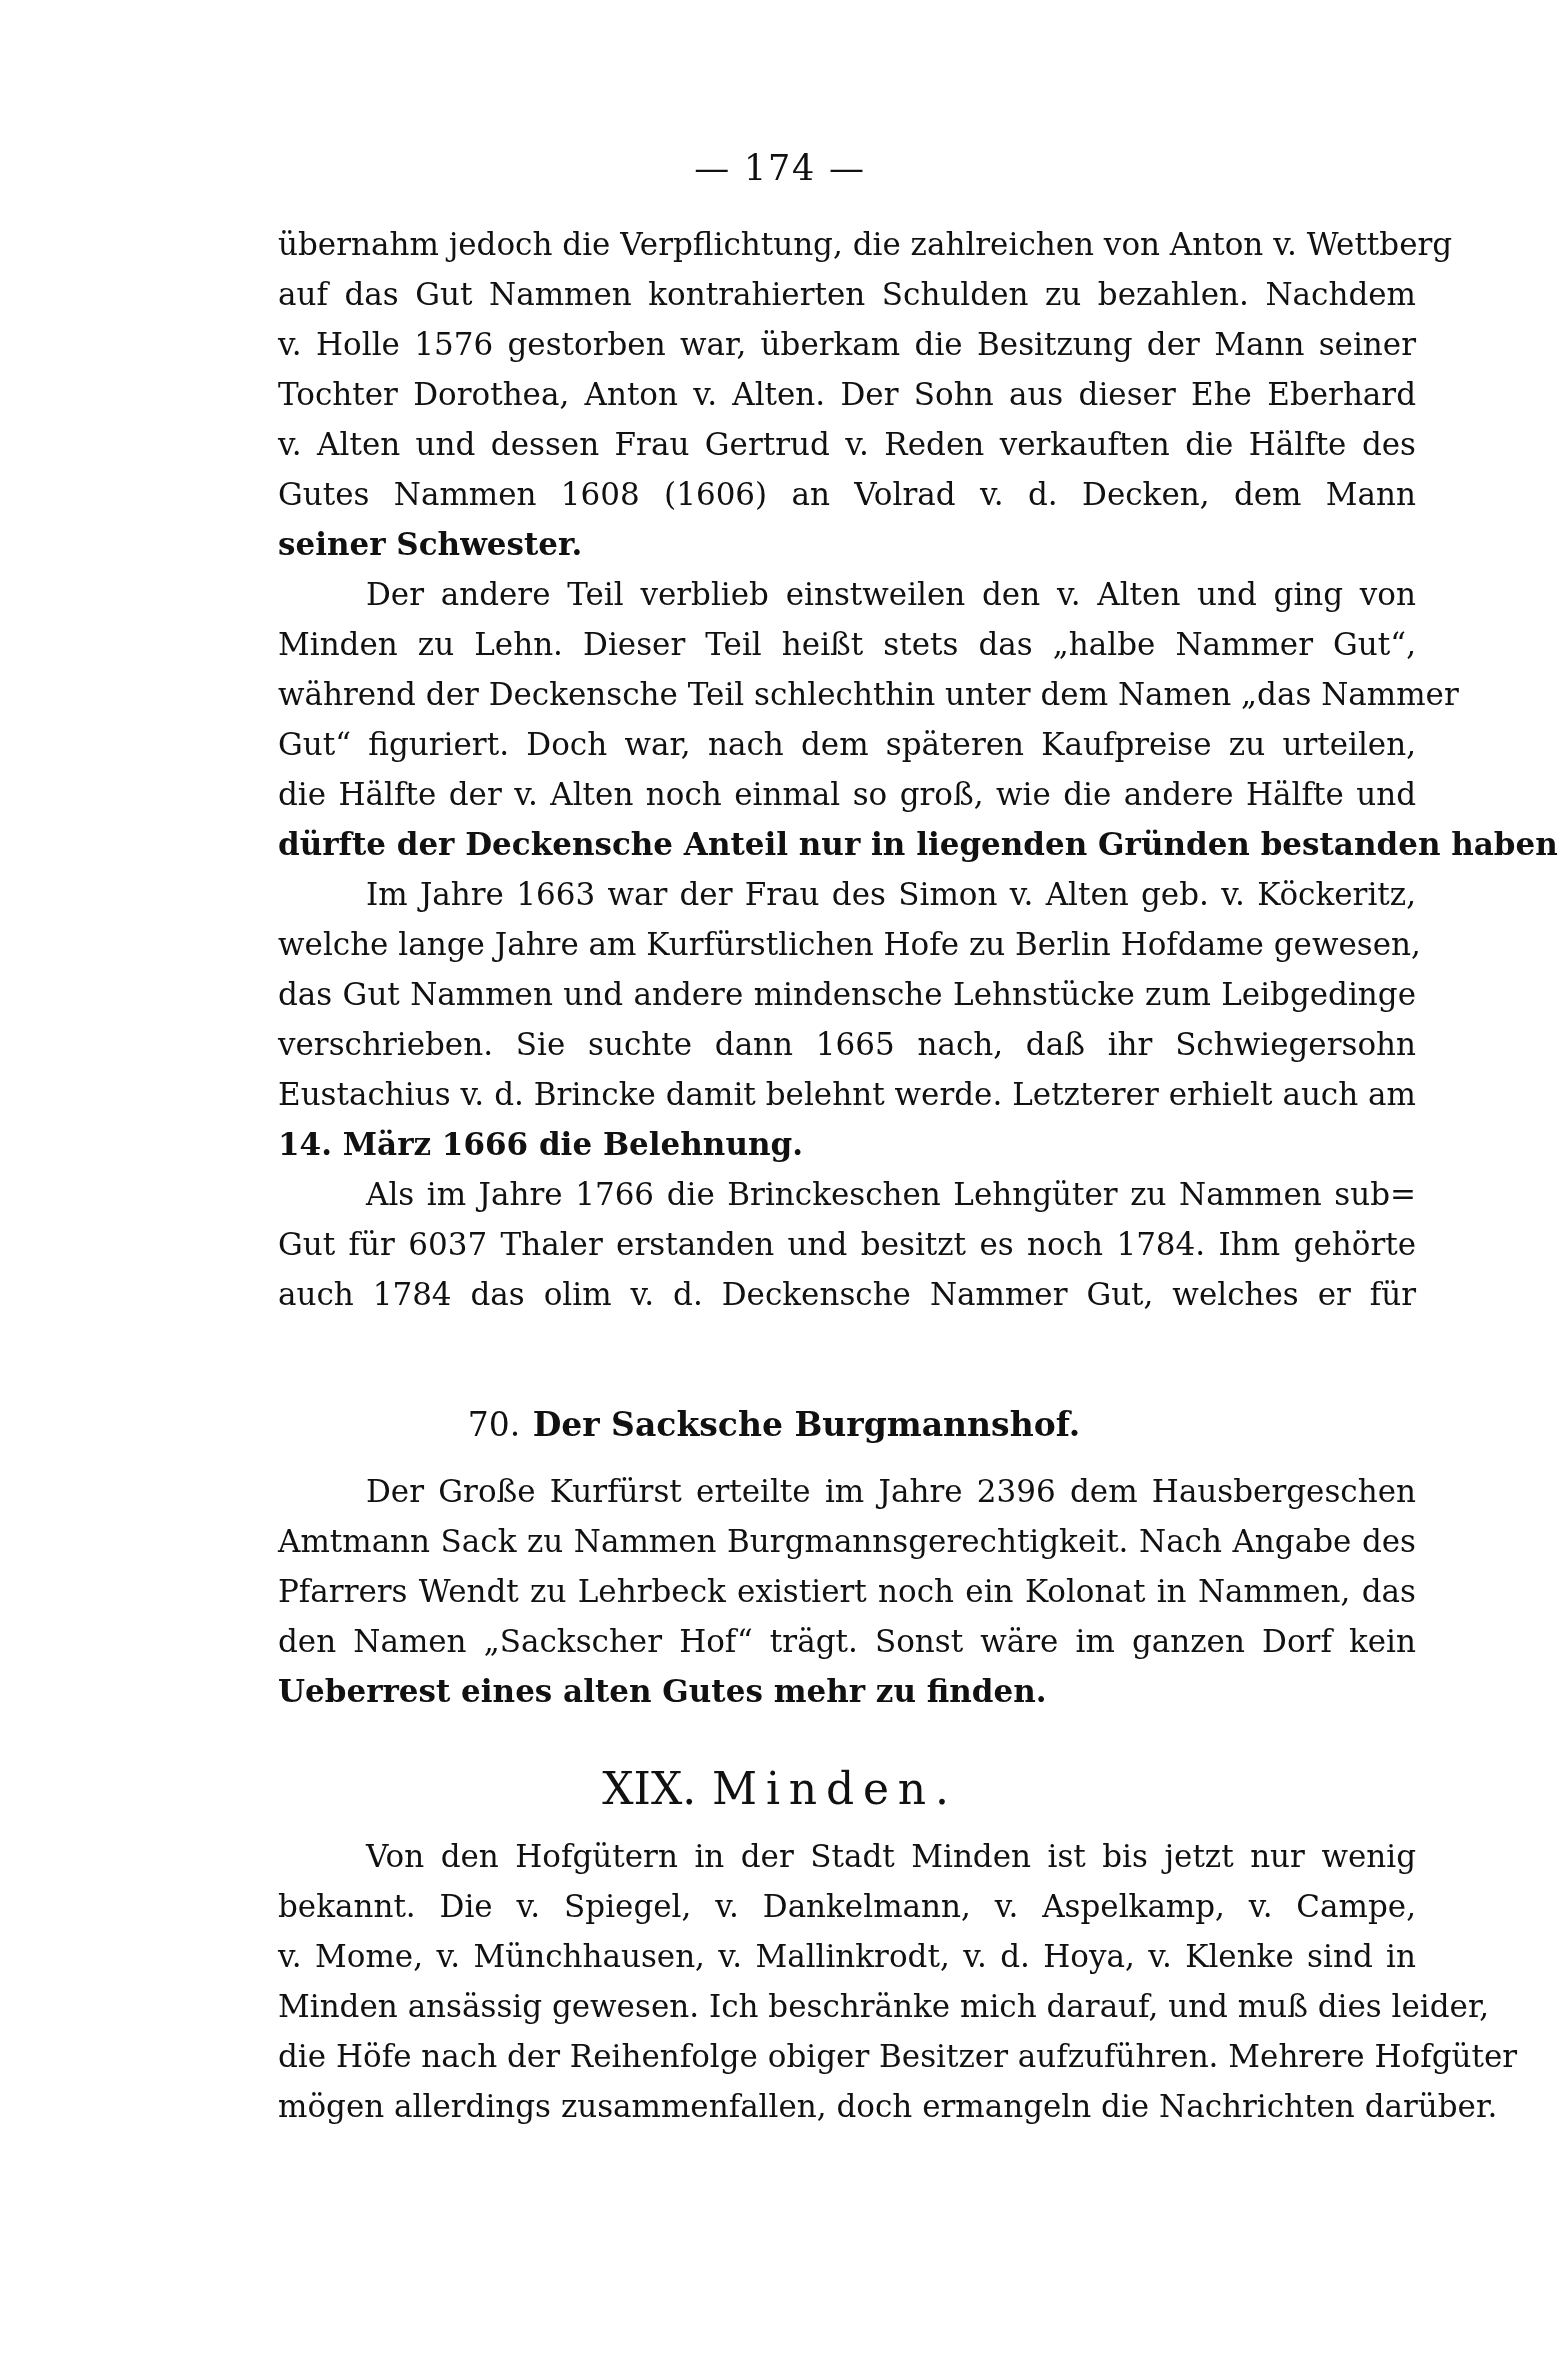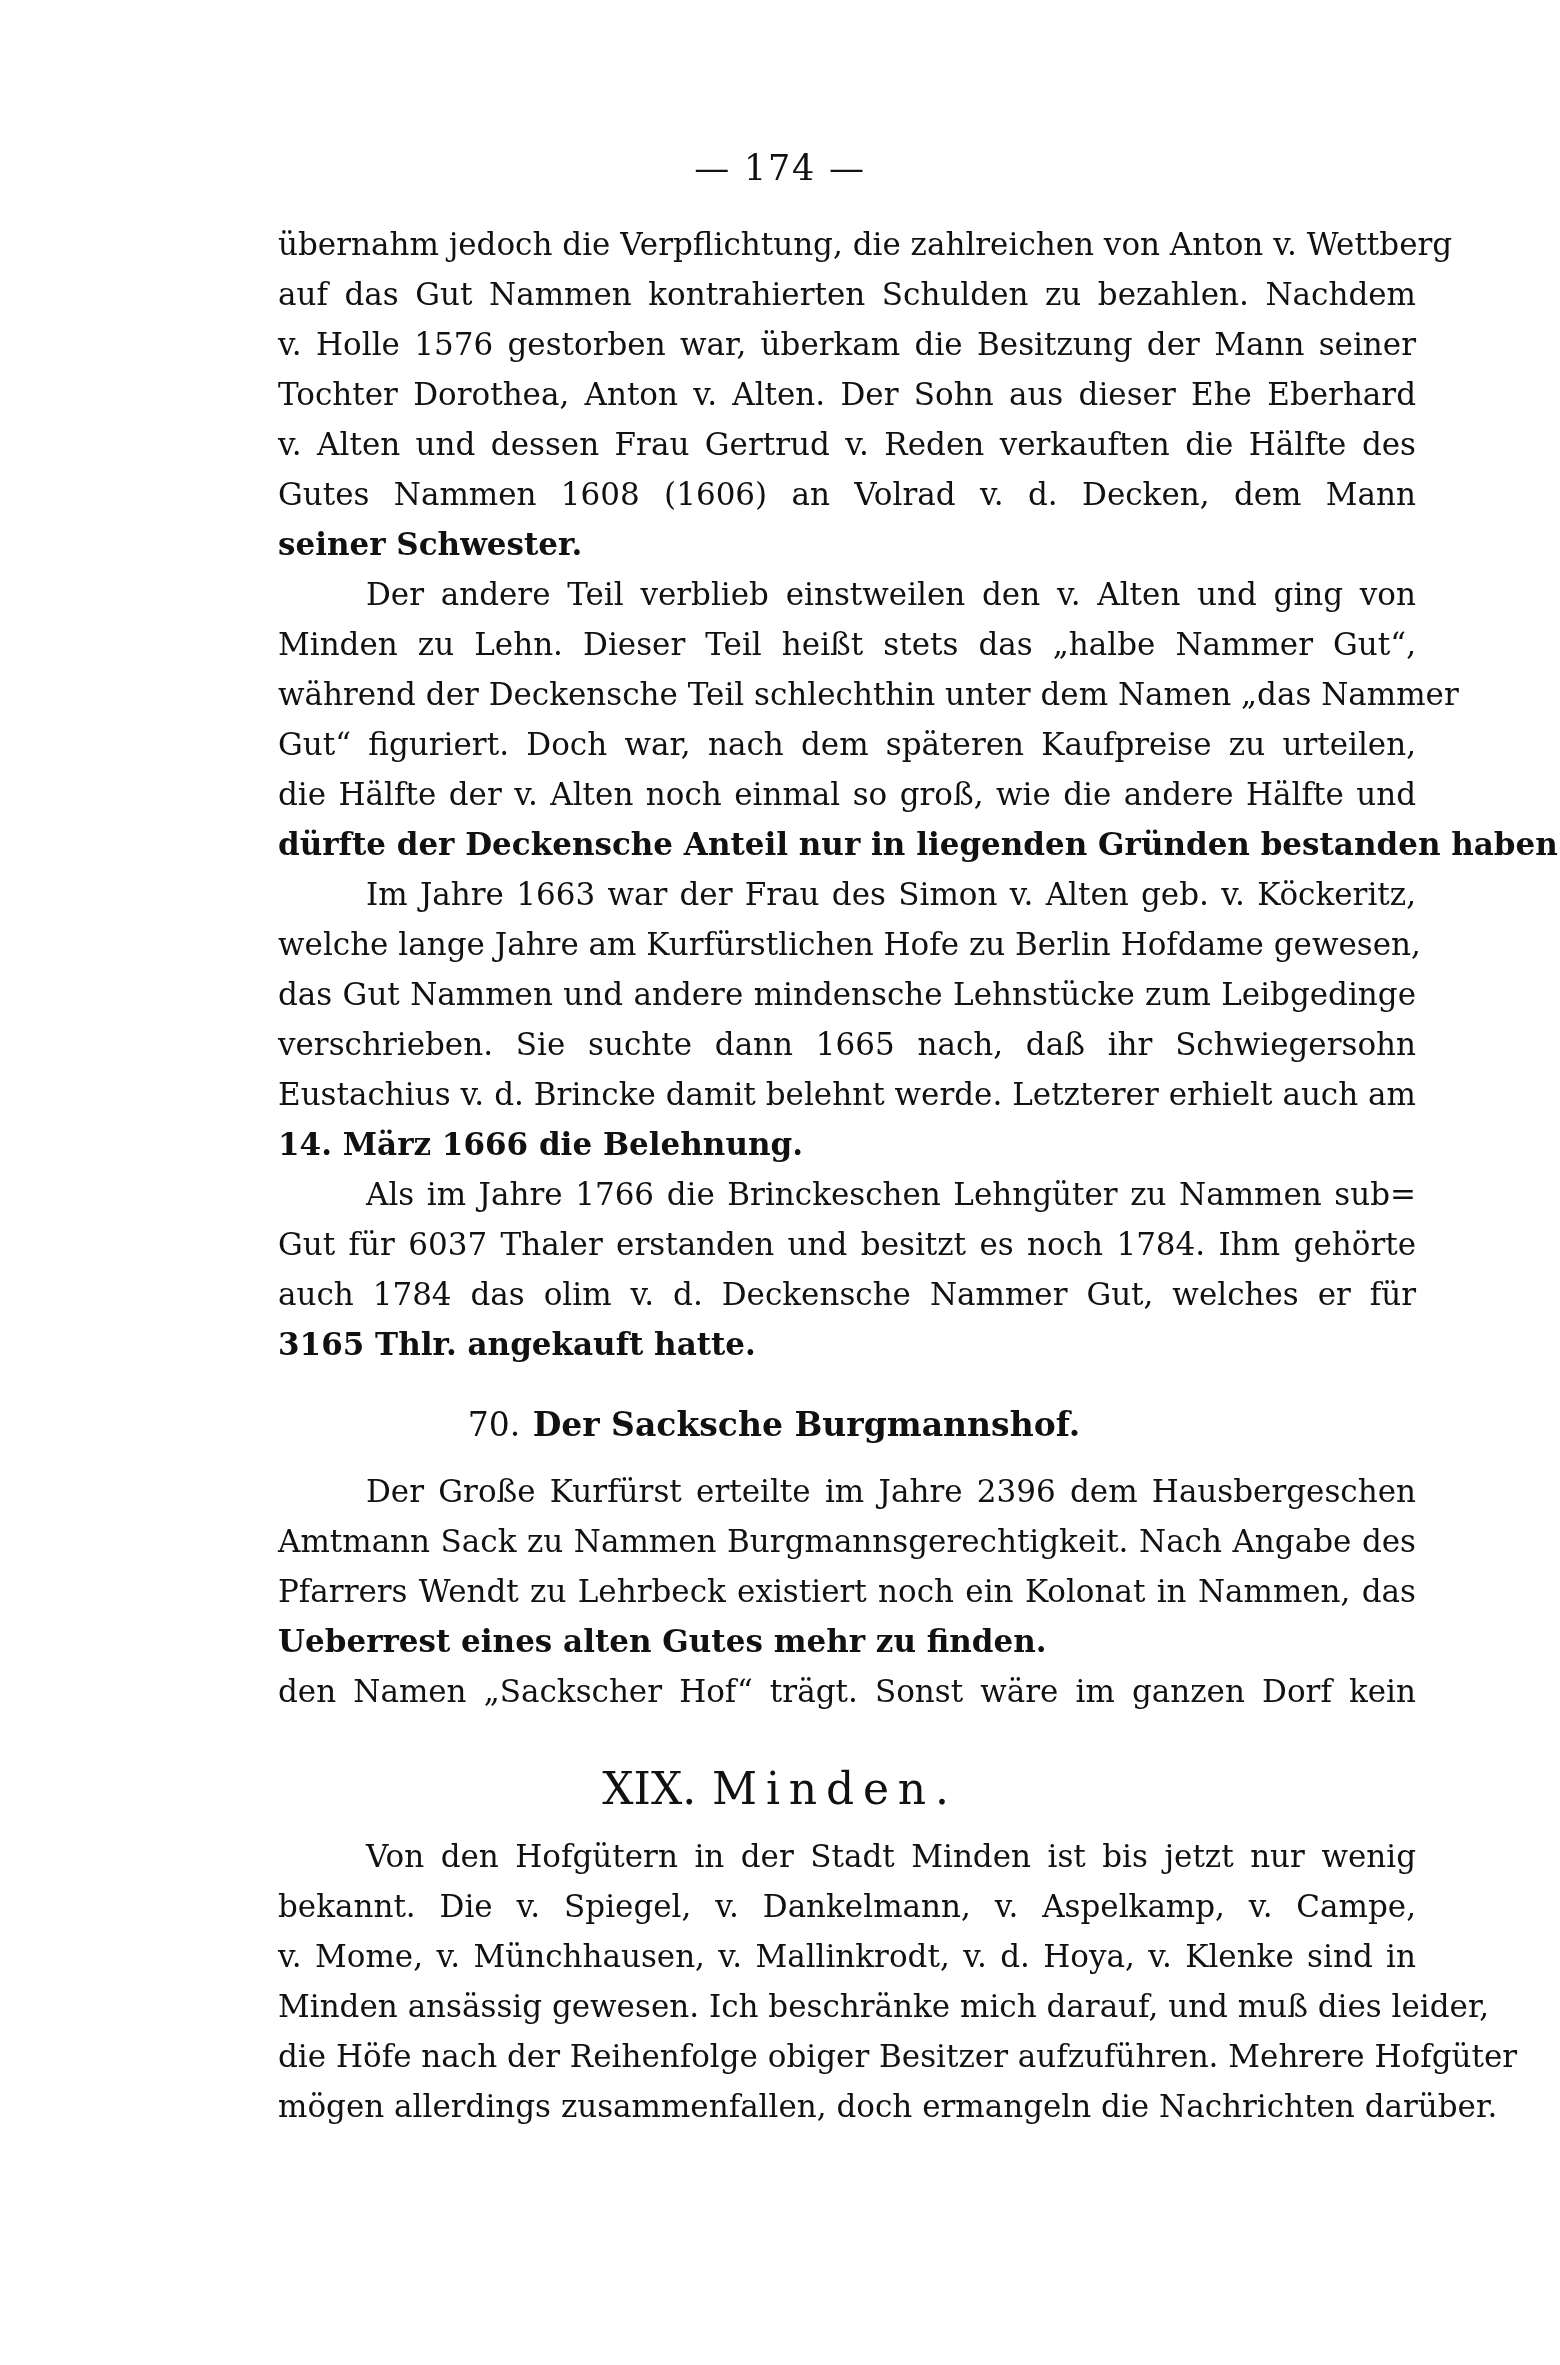--- a/index.html
+++ b/index.html
@@ -43,33 +43,32 @@
   <span class="line indent">Im Jahre 1663 war der Frau des Simon v. Alten geb. v. Köckeritz,</span>
   <span class="line">welche lange Jahre am Kurfürstlichen Hofe zu Berlin Hofdame gewesen,</span>
   <span class="line">das Gut Nammen und andere mindensche Lehnstücke zum Leibgedinge</span>
   <span class="line">verschrieben. Sie suchte dann 1665 nach, daß ihr Schwiegersohn</span>
   <span class="line">Eustachius v. d. Brincke damit belehnt werde. Letzterer erhielt auch am</span>
   <span class="line last">14. März 1666 die Belehnung.</span>
 
   <span class="line indent">Als im Jahre 1766 die Brinckeschen Lehngüter zu Nammen sub=</span>
   <span class="line">Gut für 6037 Thaler erstanden und besitzt es noch 1784. Ihm gehörte</span>
   <span class="line">auch 1784 das olim v. d. Deckensche Nammer Gut, welches er für</span>
-  <span class="line last">3165 Thlr. angekauft hatte.</span>
 </div>
 
 <div class="heading70">
   <span class="num">70.</span><span>Der Sacksche Burgmannshof.</span>
 </div>
 
 <div class="block" style="top:1466px;">
   <span class="line indent">Der Große Kurfürst erteilte im Jahre 2396 dem Hausbergeschen</span>
   <span class="line">Amtmann Sack zu Nammen Burgmannsgerechtigkeit. Nach Angabe des</span>
   <span class="line">Pfarrers Wendt zu Lehrbeck existiert noch ein Kolonat in Nammen, das</span>
+  <span class="line">den Namen „Sackscher Hof“ trägt. Sonst wäre im ganzen Dorf kein</span>
   <span class="line last">Ueberrest eines alten Gutes mehr zu finden.</span>
-  <span class="line">den Namen „Sackscher Hof“ trägt. Sonst wäre im ganzen Dorf kein</span>
 </div>
 
 <div class="heading-xix">
   <span>XIX.</span><span class="title">Minden.</span>
 </div>
 
 <div class="block" style="top:1831px;">
   <span class="line indent">Von den Hofgütern in der Stadt Minden ist bis jetzt nur wenig</span>
   <span class="line">bekannt. Die v. Spiegel, v. Dankelmann, v. Aspelkamp, v. Campe,</span>
   <span class="line">v. Mome, v. Münchhausen, v. Mallinkrodt, v. d. Hoya, v. Klenke sind in</span>

